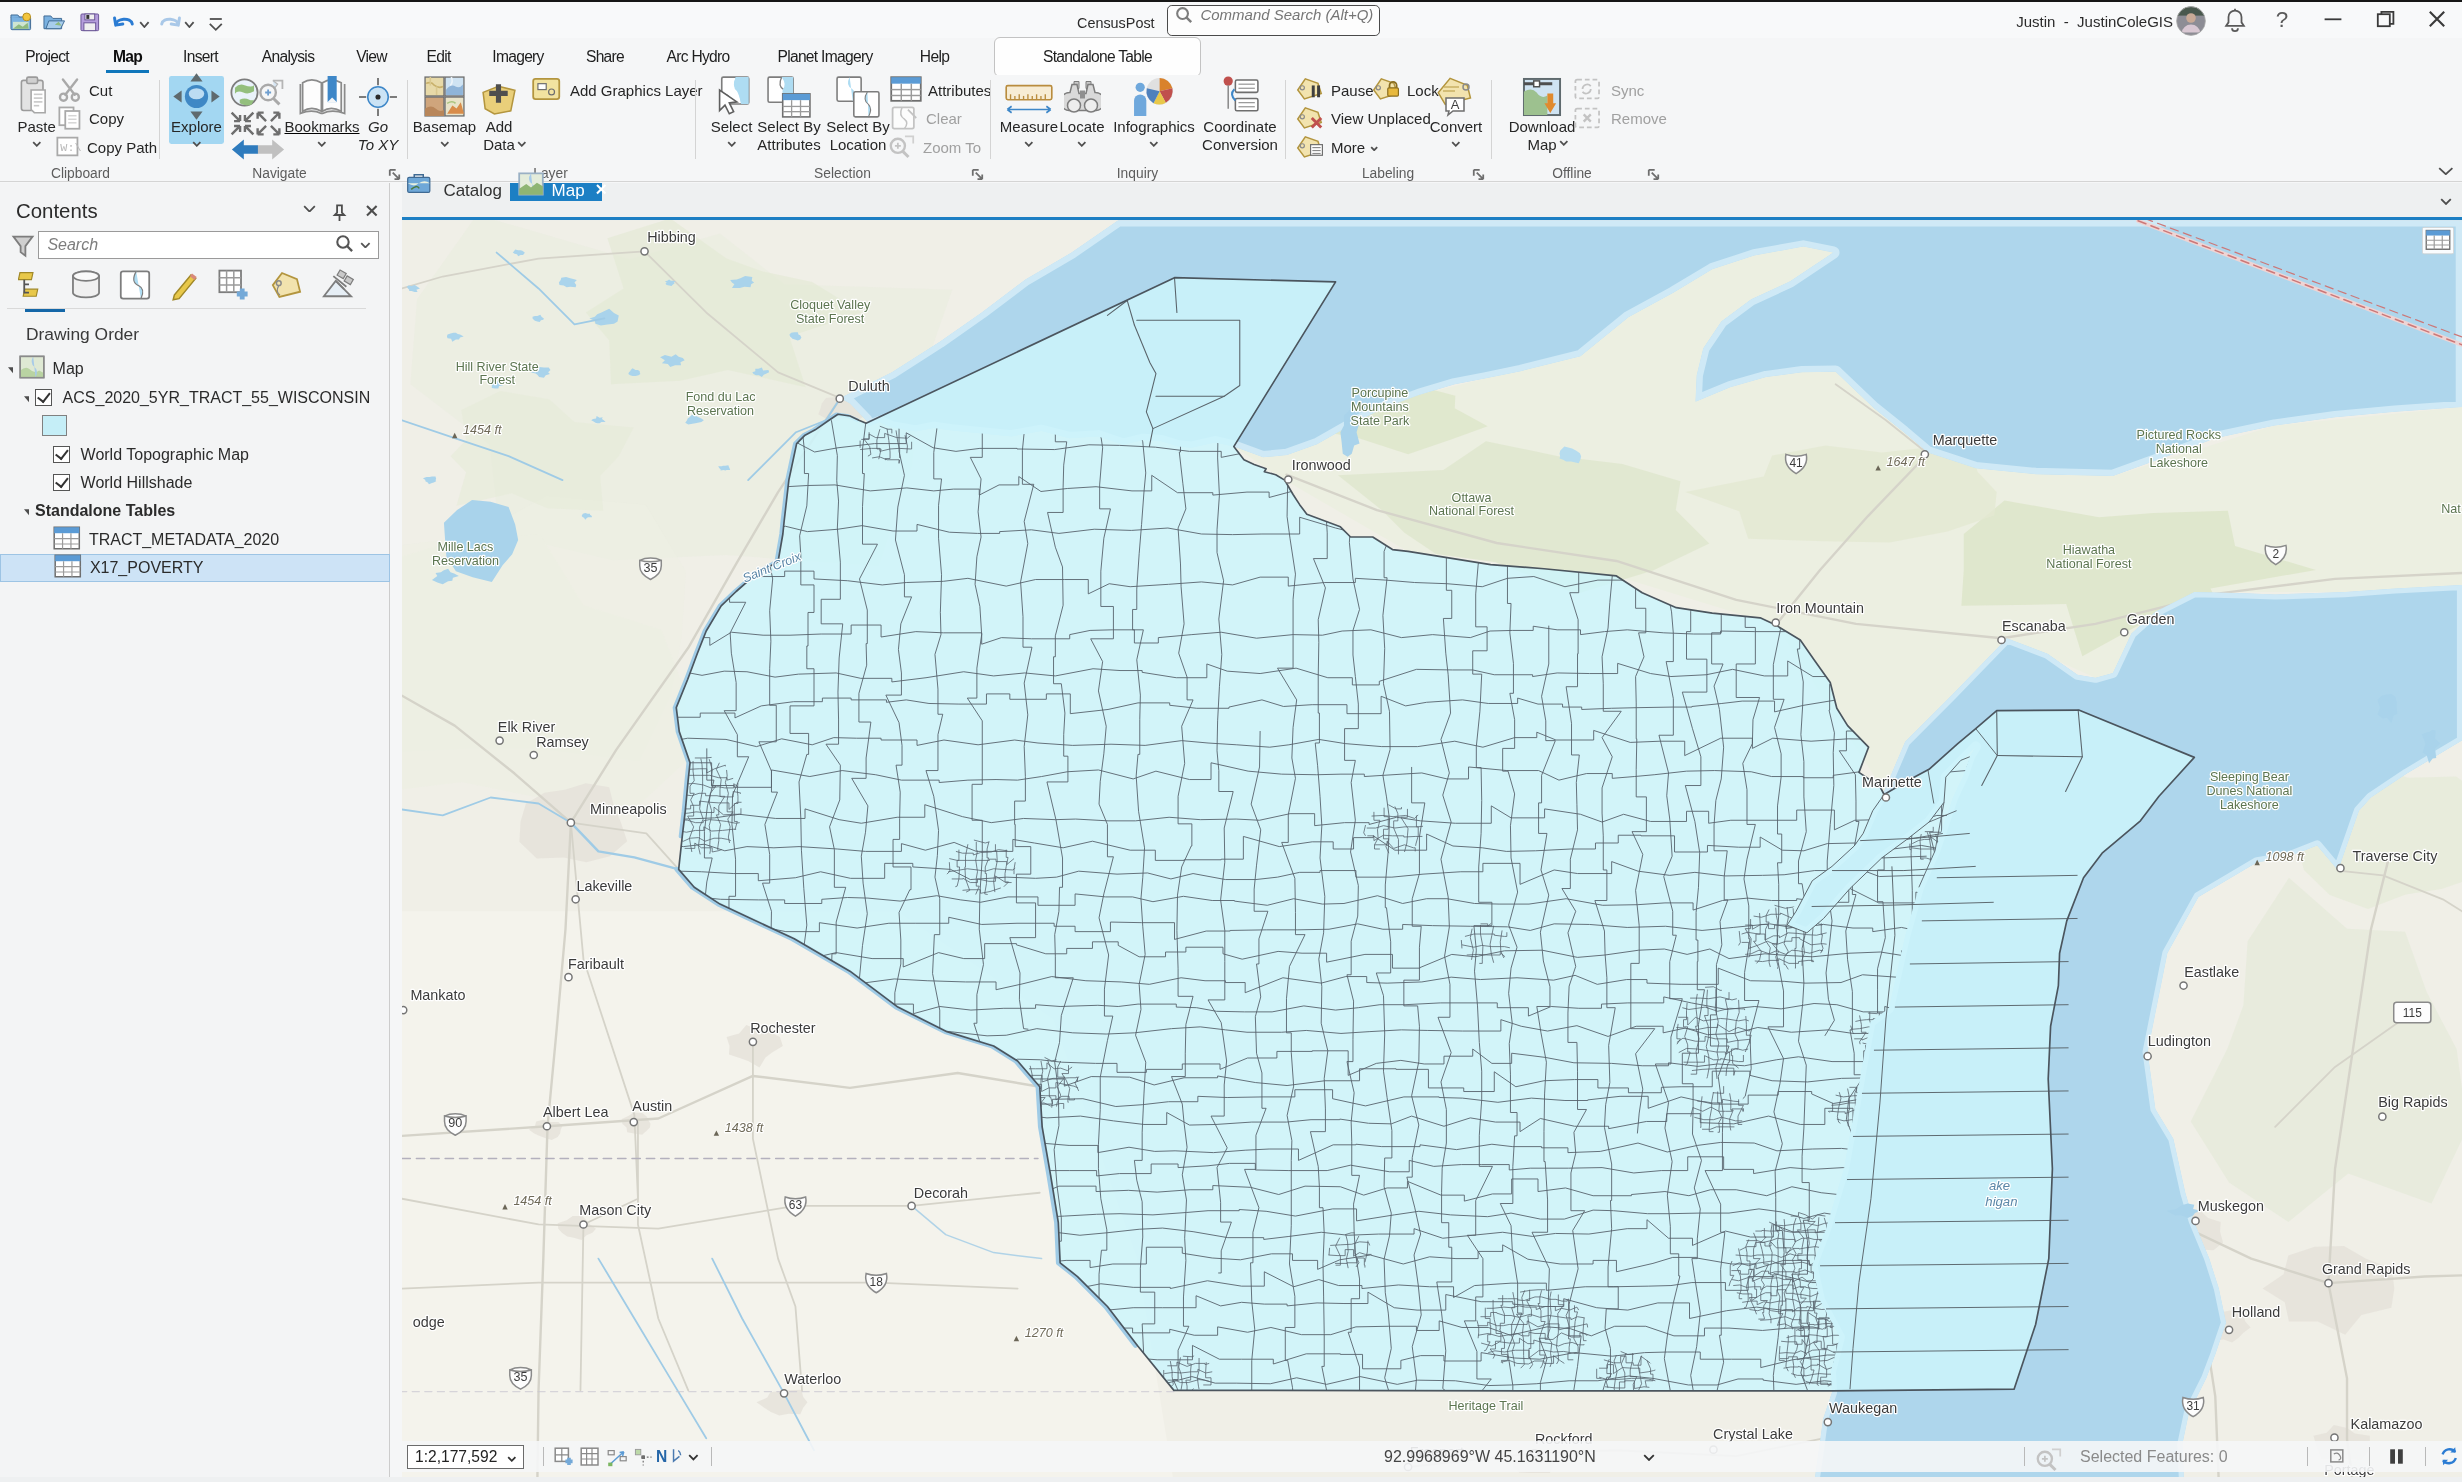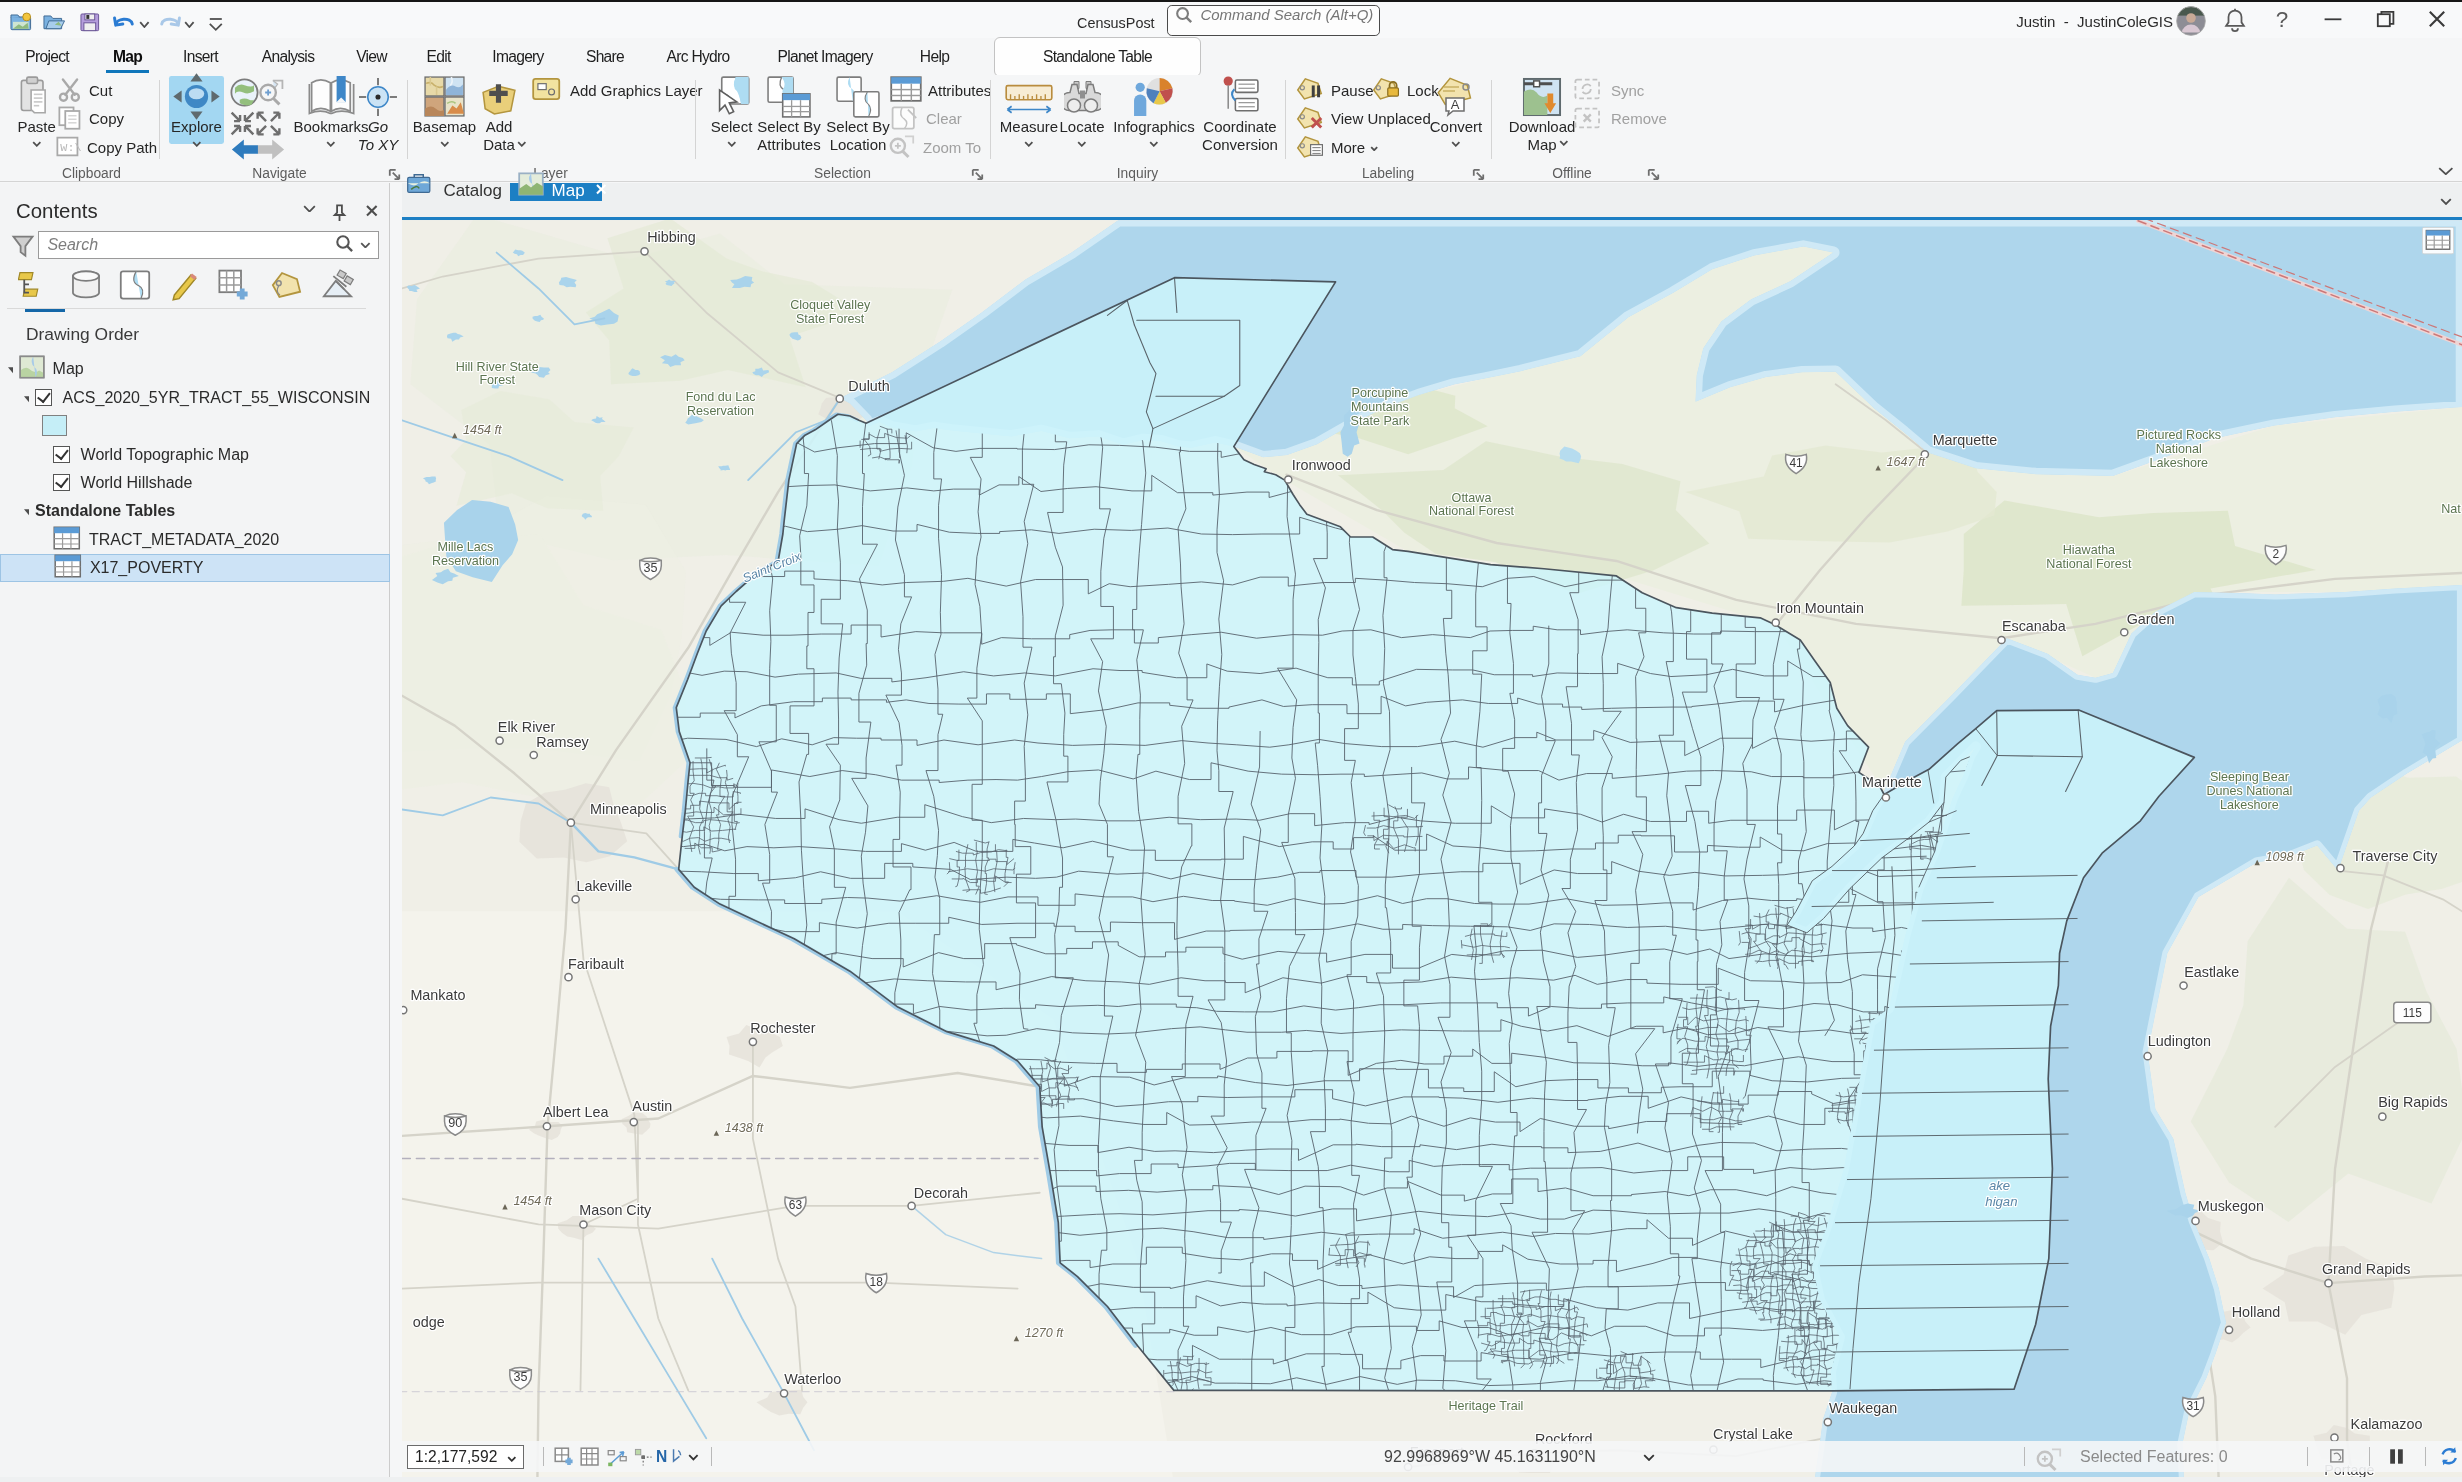--- a/index.html
+++ b/index.html
@@ -180,21 +180,21 @@
         </svg></span>
       <span class="lbl">Copy</span>
     </div>
     <div class="smallrow" style="left:55px;top:61px;">
       <span><svg width="26" height="25" viewBox="0 0 44 42">
           <rect x="4" y="6" width="34" height="30" fill="#fff" stroke="#a9a9a9" stroke-width="3"></rect>
           <text x="9" y="29" font-size="20" fill="#b9b9b9" font-family="Liberation Mono">W:\</text>
         </svg></span>
       <span class="lbl">Copy Path</span>
     </div>
-    <div class="rgroup-label" style="left:12px;width:159px;">Clipboard</div>
+    <div class="rgroup-label" style="left:1px;width:159px;">Clipboard</div>
     <div class="rsep" style="left:159px;"></div>
     <div class="bigbtn" style="left:169px;width:55px;top:1.2px;background:#a3d7f2;border-radius:2.4px;">
       <div style="height:41px;display:flex;align-items:center;justify-content:center;">
         <svg width="53" height="53" viewBox="0 0 96 96">
           <g fill="#5f6a6e">
             <path d="M48 6 l11 15 h-22 z"></path>
             <path d="M48 90 l-11 -15 h22 z"></path>
             <path d="M6 48 l15 -11 v22 z"></path>
             <path d="M90 48 l-15 11 v-22 z"></path>
           </g>
@@ -234,21 +234,21 @@
           <path d="M6 42 L20 28 M6 42 h10 M6 42 v-10"></path>
           <path d="M42 42 L28 28 M42 42 h-10 M42 42 v-10"></path>
         </g>
       </svg></div>
     <div style="position:absolute;left:228px;top:62px;"><svg width="34" height="25" viewBox="0 0 56 42">
         <path d="M26 4 L6 21 L26 38 v-10 h24 v-14 h-24 z" fill="#2e7bbd"></path>
       </svg></div>
     <div style="position:absolute;left:254px;top:62px;"><svg width="34" height="25" viewBox="0 0 56 42">
         <path d="M30 4 L50 21 L30 38 v-10 h-24 v-14 h24 z" fill="#c0c0c0"></path>
       </svg></div>
-    <div class="bigbtn" style="left:301px;width:60px;top:1.2px;">
+    <div class="bigbtn" style="left:292px;width:60px;top:1.2px;text-decoration:underline;">
       <div style="height:41px;display:flex;align-items:center;justify-content:center;">
         <svg width="49" height="42" viewBox="0 0 86 74">
           <path d="M8 12 Q24 2 41 12 L41 62 Q24 52 8 62 Z" fill="#fdfdfd" stroke="#8b8b8b" stroke-width="3"></path>
           <path d="M76 12 Q58 2 43 12 L43 62 Q58 52 76 62 Z" fill="#fdfdfd" stroke="#8b8b8b" stroke-width="3"></path>
           <rect x="52" y="0" width="16" height="46" fill="#3e87c8"></rect>
           <path d="M52 46 l8 -8 8 8 z" fill="#f5f6f7"></path>
           <path d="M4 14 L4 66 Q24 58 41 66 L43 66 Q60 58 82 66 L82 14" fill="none" stroke="#8b8b8b" stroke-width="3"></path>
         </svg>
       </div>
       <div class="lbl">Bookmarks</div>

